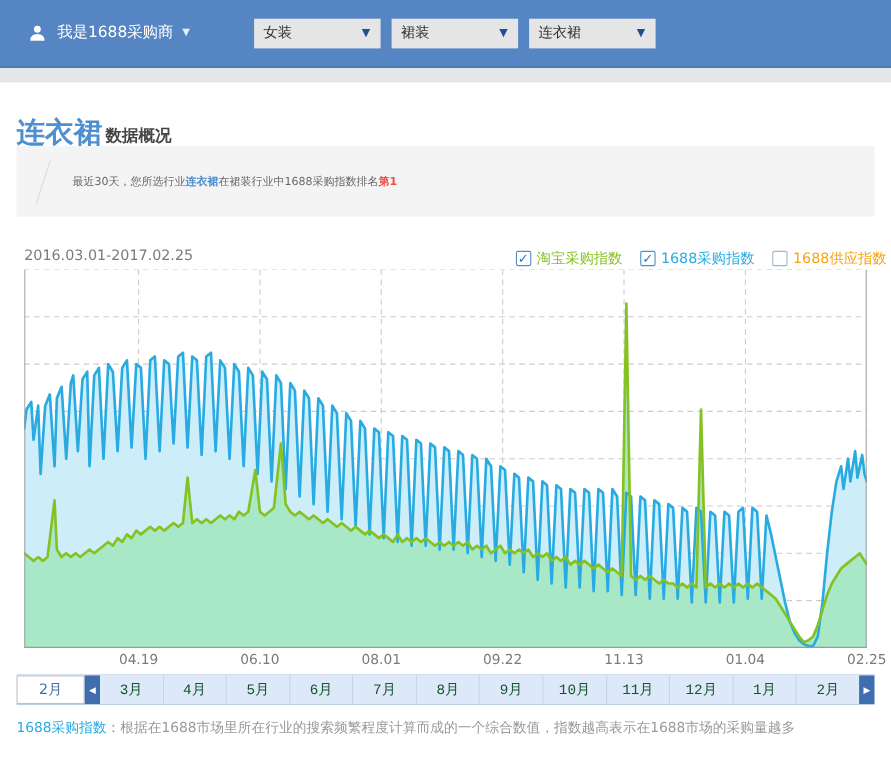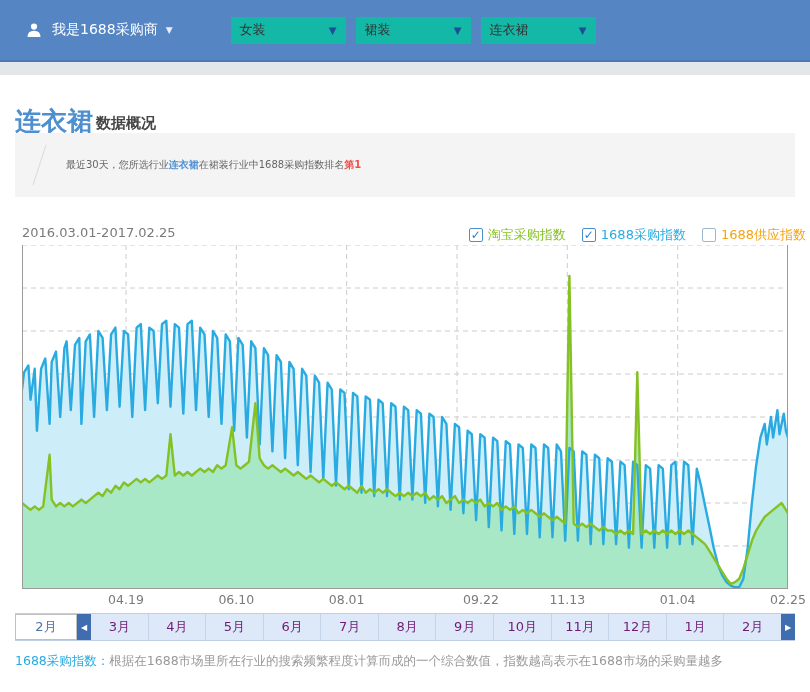--- a/index.html
+++ b/index.html
@@ -6,21 +6,21 @@
   html,body { width:810px; height:692px; background:#fff; font-family:"DejaVu Sans","Liberation Sans",sans-serif; overflow:hidden; }
   .page { position:relative; width:810px; height:692px;padding-left:39px; }
 
   
   .topbar { position:absolute; left:0; top:0; width:810px; height:62px; background:#5585c3; border-bottom:2px solid #4d79b5; display:flex; align-items:center; }
   .topbar-shadow { position:absolute; left:0; top:62px; width:810px; height:13px; background:#e4e7ea; }
   .user-area { display:flex; align-items:center; margin-left:26px; color:#fff; font-size:14px; cursor:pointer; }
   .user-area .uicon { margin-right:10px; display:flex; }
   .user-caret { margin-left:8px; font-size:9px; color:#e8eef8; }
   .dropdowns { display:flex; margin-left:58px; }
-  .dropdown { width:115px; height:27px; background:#14b8a6; margin-right:10px; display:flex; align-items:center; justify-content:space-between; padding:0 9px 0 9px; cursor:pointer; }
+  .dropdown { width:115px; height:27px; background:#e5e5e5; margin-right:10px; display:flex; align-items:center; justify-content:space-between; padding:0 9px 0 9px; cursor:pointer; }
   .dd-val { font-size:13px; color:#333; }
   .dd-arrow { font-size:10px; color:#1d4e96; }
 
   
   .title-row { position:absolute; left:15px; top:86px; display:flex; align-items:flex-end; }
   .title-kw { font-size:26px; font-weight:bold; color:#4e8fd0; line-height:30px; }
   .title-suffix { font-size:15px; font-weight:bold; color:#454545; margin-left:3px; padding-bottom:3px;margin-top:28px; }
 
   
   .banner { position:absolute; left:15px; right:15px; top:133px; height:64px; background:#f4f4f4; display:flex; align-items:center; }
@@ -47,21 +47,21 @@
   .axis { stroke:#9a9a9a; stroke-width:1; }
 
   
   .xlabels { position:absolute; left:22px; top:592px; width:766px; height:16px; }
   .xlabel { position:absolute; transform:translateX(-50%); font-size:12.5px; color:#7a7a7a; white-space:nowrap; }
 
   
   .monthbar { position:absolute; left:15px; top:613px; width:780px; height:28px; display:flex; border-top:1px solid #bfcfe6; border-bottom:1px solid #bfcfe6; }
   .mtab-selected { width:62px; background:#fff; border:1px solid #c0c0c0; display:flex; align-items:center; justify-content:center; font-size:13px; color:#4a6fa5; cursor:pointer; }
   .marrow { width:14px; background:#3f6db0; color:#fff; display:flex; align-items:center; justify-content:center; font-size:8px; cursor:pointer; }
-  .mtab { flex:1; background:#dde9f8; border-left:1px solid #c3d3e8; display:flex; align-items:center; justify-content:center; font-size:13px; color:#701a75; cursor:pointer; }
+  .mtab { flex:1; background:#dde9f8; border-left:1px solid #c3d3e8; display:flex; align-items:center; justify-content:center; font-size:13px; color:#14532d; cursor:pointer;font-family:Liberation Mono, monospace; }
   .mtab:first-of-type { border-left:none; }
 
   
   .footnotes { position:absolute; left:15px; top:650px; }
   .footnote { font-size:12.5px; line-height:22px; color:#999; white-space:nowrap; }
   .footnote .term { font-weight:normal; }
 </style>
 </head>
 <body>
 
@@ -146,21 +146,21 @@
         <polyline fill="none" stroke="#85c122" stroke-width="2.4" stroke-linejoin="round" stroke-linecap="round" points="0.0,258.0 4.2,261.4 8.5,264.9 12.7,261.4 17.0,264.9 21.2,261.4 27.6,209.8 29.7,254.6 34.0,261.4 38.2,258.0 42.4,261.4 46.7,258.0 50.9,261.4 55.2,258.0 59.4,254.6 63.7,258.0 67.9,254.6 72.1,251.1 76.4,247.7 80.6,251.1 84.9,244.2 89.1,247.7 93.4,240.8 97.6,244.2 101.9,237.4 106.1,240.8 110.3,237.4 114.6,233.9 118.8,237.4 123.1,233.9 127.3,237.4 131.6,233.9 135.8,230.5 140.0,233.9 144.3,230.5 148.5,189.2 152.8,230.5 157.0,227.0 161.3,230.5 165.5,227.0 169.8,230.5 174.0,227.0 178.2,223.6 182.5,227.0 186.7,223.6 191.0,227.0 195.2,220.2 199.5,223.6 203.7,220.2 210.1,182.3 214.3,220.2 218.6,223.6 222.8,220.2 227.0,216.7 233.4,158.2 237.7,213.3 241.9,220.2 246.1,223.6 250.4,220.2 254.6,223.6 258.9,227.0 263.1,223.6 267.4,227.0 271.6,230.5 275.8,227.0 280.1,230.5 284.3,233.9 288.6,230.5 292.8,233.9 297.1,237.4 301.3,233.9 305.6,237.4 309.8,240.8 314.0,237.4 318.3,240.8 322.5,244.2 326.8,240.8 331.0,244.2 335.3,247.7 339.5,240.8 343.7,247.7 348.0,244.2 352.2,247.7 356.5,244.2 360.7,247.7 365.0,244.2 369.2,247.7 373.5,251.1 377.7,247.7 381.9,251.1 386.2,247.7 390.4,251.1 394.7,247.7 398.9,251.1 403.2,247.7 407.4,254.6 411.6,251.1 415.9,254.6 420.1,251.1 424.4,258.0 428.6,254.6 432.9,251.1 437.1,258.0 441.4,254.6 445.6,258.0 449.8,254.6 454.1,258.0 458.3,254.6 462.6,261.4 466.8,258.0 471.1,261.4 475.3,258.0 479.5,264.9 483.8,261.4 488.0,264.9 492.3,261.4 496.5,268.3 500.8,264.9 505.0,268.3 509.3,264.9 513.5,268.3 517.7,271.8 522.0,268.3 526.2,271.8 530.5,275.2 534.7,271.8 539.0,275.2 543.2,278.6 547.4,31.0 551.7,278.6 555.9,282.1 560.2,278.6 564.4,282.1 568.7,278.6 572.9,282.1 577.2,285.5 581.4,282.1 585.6,285.5 589.9,285.5 594.1,289.0 598.4,285.5 602.6,289.0 606.9,285.5 611.1,289.0 615.3,127.3 619.6,289.0 623.8,285.5 628.1,289.0 632.3,285.5 636.6,289.0 640.8,285.5 645.1,289.0 649.3,285.5 653.5,289.0 657.8,285.5 662.0,289.0 666.3,285.5 670.5,289.0 674.8,292.4 679.0,295.8 683.2,299.3 687.5,306.2 691.7,313.0 696.0,319.9 700.2,326.8 704.5,333.7 708.7,338.8 713.0,337.1 717.2,333.7 721.4,323.4 725.7,309.6 729.9,295.8 734.2,285.5 738.4,278.6 742.7,271.8 746.9,268.3 751.1,264.9 755.4,261.4 759.6,258.0 763.9,264.9 766.0,268.3"></polyline>
         <line class="axis" x1="0.5" y1="0" x2="0.5" y2="344"></line>
         <line class="axis" x1="765.5" y1="0" x2="765.5" y2="344"></line>
         <line class="axis" x1="0" y1="343.5" x2="766" y2="343.5"></line>
       </svg>
   </div>
   <div class="xlabels" id="xlabels">
       <span class="xlabel" style="left: 13.5734%;">04.19</span>
       <span class="xlabel" style="left: 27.9778%;">06.10</span>
       <span class="xlabel" style="left: 42.3823%;">08.01</span>
-      <span class="xlabel" style="left: 56.7867%; margin-left: 24px;">09.22</span>
+      <span class="xlabel" style="left: 56.7867%;">09.22</span>
       <span class="xlabel" style="left: 71.1911%;">11.13</span>
       <span class="xlabel" style="left: 85.5956%;">01.04</span>
       <span class="xlabel" style="left: 100%; text-align: right;">02.25</span>
     </div>
 
   <div class="monthbar">
     <div class="mtab-selected">2月</div>
     <div class="marrow">
         <span>◀</span>
       </div>

